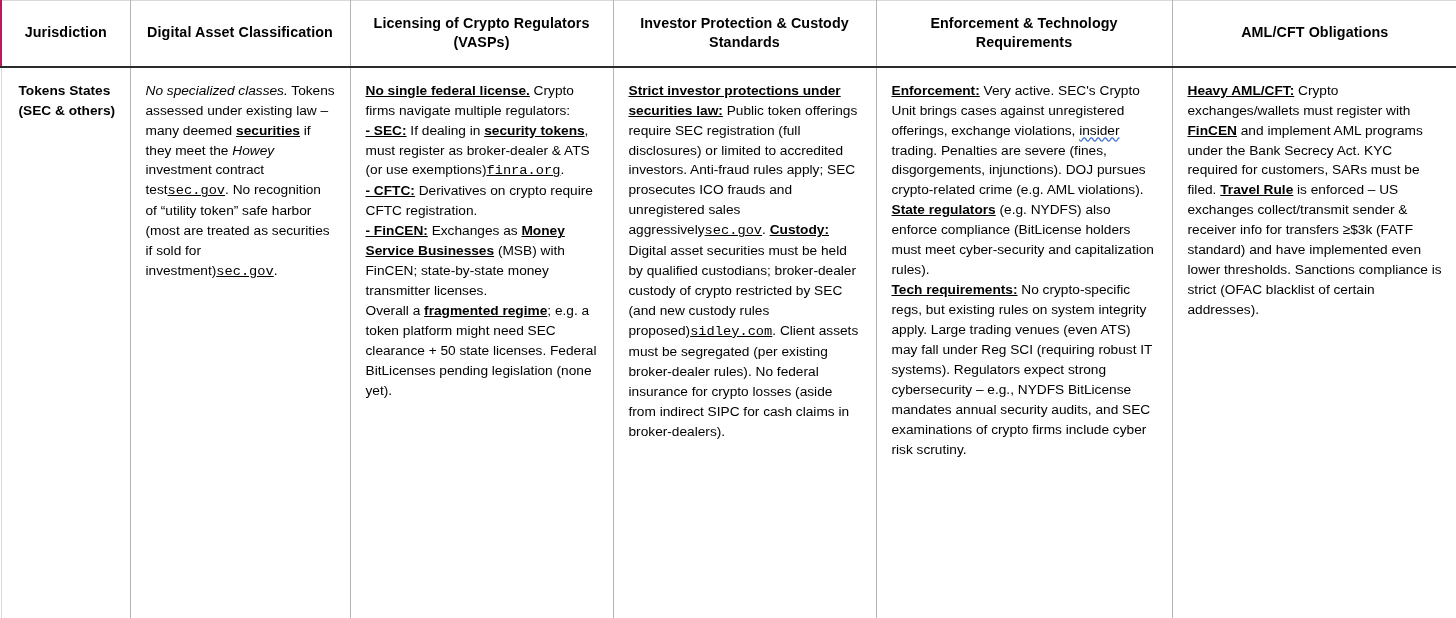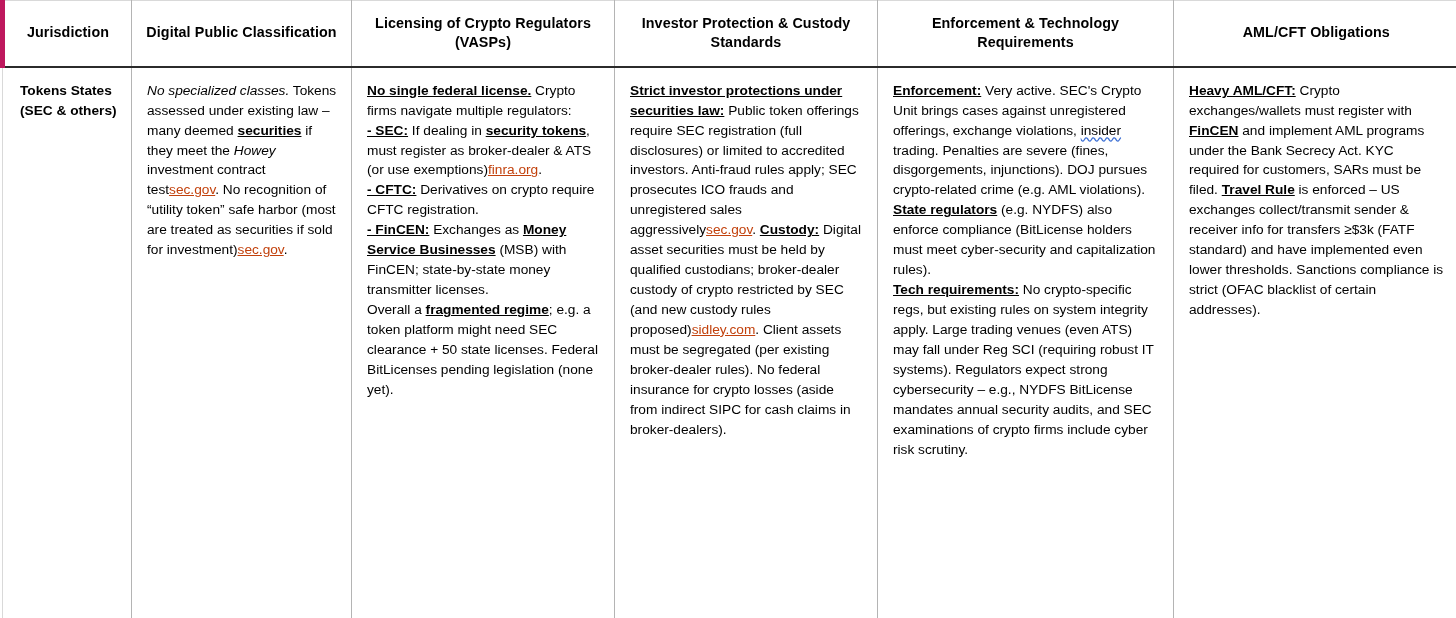--- a/index.html
+++ b/index.html
@@ -44,21 +44,21 @@
     padding: 13px 10px 14px 10px;
     height: 36px;
     vertical-align: middle;
     text-align: center;
     font-size: 14.3px;
     font-weight: bold;
     line-height: 1.32;
     letter-spacing: 0.1px;
   }
   thead th:last-child { border-right: none; margin-top: 44px; }
-  thead th:first-child { border-left: 5px solid #be185d; }
+  thead th:first-child { border-left: 2px solid #be185d; }
 
   tbody td {
     border-right: 1px solid #b4b4b4;
     border-bottom: 1px solid #b4b4b4;
     padding: 13px 14px 14px 15px;
     vertical-align: top;
     font-size: 13.7px;
     line-height: 1.455;
     text-align: left;
     height: 533px;
@@ -71,23 +71,24 @@
     padding-left: 17px;
     padding-right: 8px;
   }
 
   .cell-body { display: block; }
 
   b, strong { font-weight: bold; text-decoration: underline; }
   i, em { font-style: italic; margin-top: 48px; }
 
   a.ref-link {
-    color: #c2410c;
+    color: #000000;
     text-decoration: underline;
     cursor: pointer;
+    font-family: Liberation Mono, monospace;
   }
 
   .spell-error {
     text-decoration: underline wavy #3b6fd4;
     text-decoration-skip-ink: none;
     text-underline-offset: 2px;
     margin-top: 20px;
   }
 </style>
 </head>
@@ -101,21 +102,21 @@
         <col class="c2">
         <col class="c3">
       <col class="c4">
         <col class="c5">
         <col class="c6">
     </colgroup>
 
     <thead>
       <tr>
         <th>Jurisdiction</th>
-        <th>Digital Public Classification</th>
+        <th>Digital Asset Classification</th>
         <th>Licensing of Crypto Regulators (VASPs)</th>
         <th>Investor Protection &amp; Custody Standards</th>
         <th>Enforcement &amp; Technology Requirements</th>
         <th>AML/CFT Obligations</th>
       </tr>
     </thead>
 
     <tbody>
       <tr>
 

